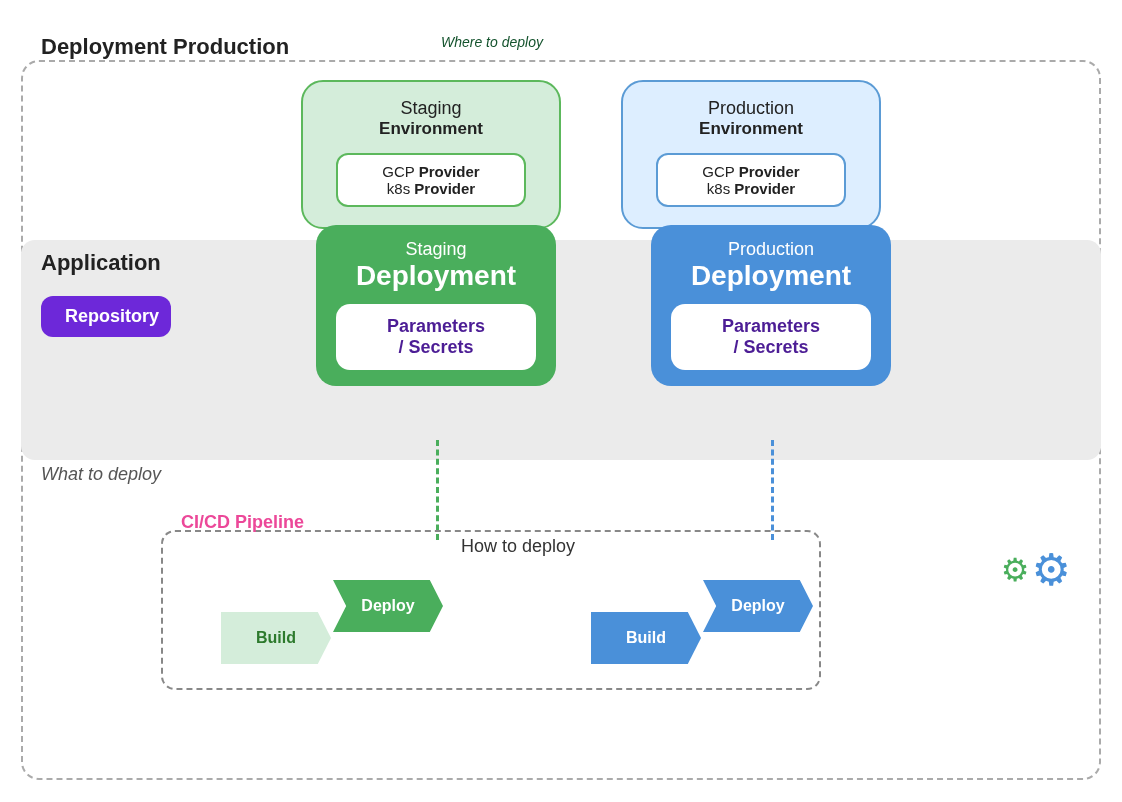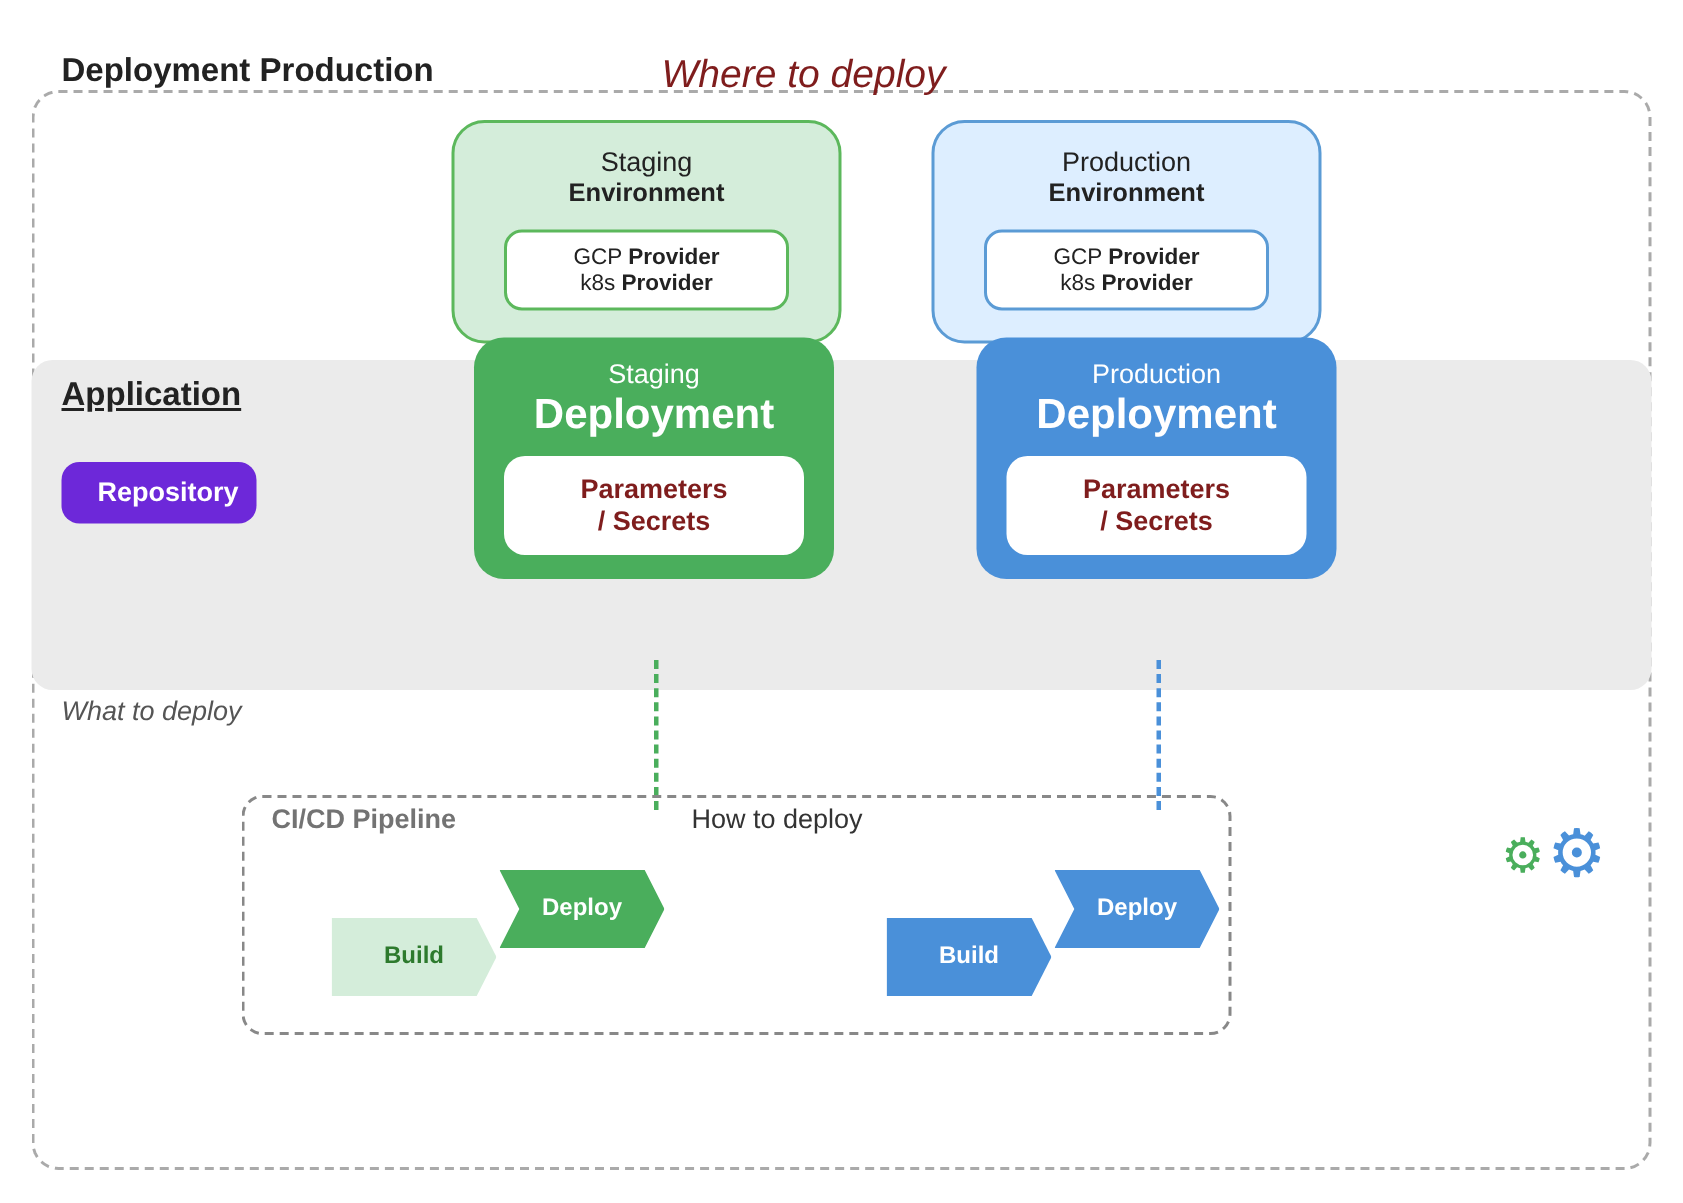--- a/index.html
+++ b/index.html
@@ -33,23 +33,23 @@
       left: 20px;
       font-size: 22px;
       font-weight: bold;
       color: #222;
     }
     
     .where-label {
       position: absolute;
       top: 14px;
       left: 420px;
-      font-size: 26px;
+      font-size: 14px;
       font-style: italic;
-      color: #7f1d1d;
+      color: #14532d;
     }
     
     .environments-row {
       position: absolute;
       top: 60px;
       left: 280px;
       right: 20px;
       display: flex;
       gap: 60px;
     }
@@ -119,22 +119,21 @@
     .app-section {
       position: absolute;
       top: 230px;
       left: 20px;
       width: 220px;
     }
     .app-title {
       font-size: 22px;
       font-weight: bold;
       color: #222;
-      margin-bottom: 32px;
-      text-decoration: underline;
+      margin-bottom: 20px;
     }
     .repo-box {
       background: #6d28d9;
       border-radius: 12px;
       padding: 10px 24px;
       color: #fff;
       font-size: 18px;
       font-weight: bold;
       text-align: center;
       width: 130px;
@@ -174,21 +173,21 @@
       background: #fff;
       border-radius: 14px;
       padding: 12px 20px;
       margin-top: 12px;
       text-align: center;
       width: 200px;
     }
     .params-text {
       font-size: 18px;
       font-weight: bold;
-      color: #7f1d1d;
+      color: #4c1d95;
     }
     
     .prod-deploy-box {
       position: absolute;
       top: 205px;
       left: 630px;
       width: 240px;
       background: #4a90d9;
       border-radius: 20px;
       padding: 14px 16px 16px 16px;
@@ -233,25 +232,25 @@
       position: absolute;
       top: 0;
       left: 140px;
       right: 280px;
       height: 160px;
       border: 2px dashed #888;
       border-radius: 14px;
     }
     .cicd-label {
       position: absolute;
-      top: 516px;
+      top: 492px;
       left: 160px;
       font-size: 18px;
       font-weight: normal;
-      color: #737373;
+      color: #ec4899;
     }
     .how-label {
       position: absolute;
       top: 516px;
       left: 440px;
       font-size: 18px;
       font-style: normal;
       color: #333;
     }
     

